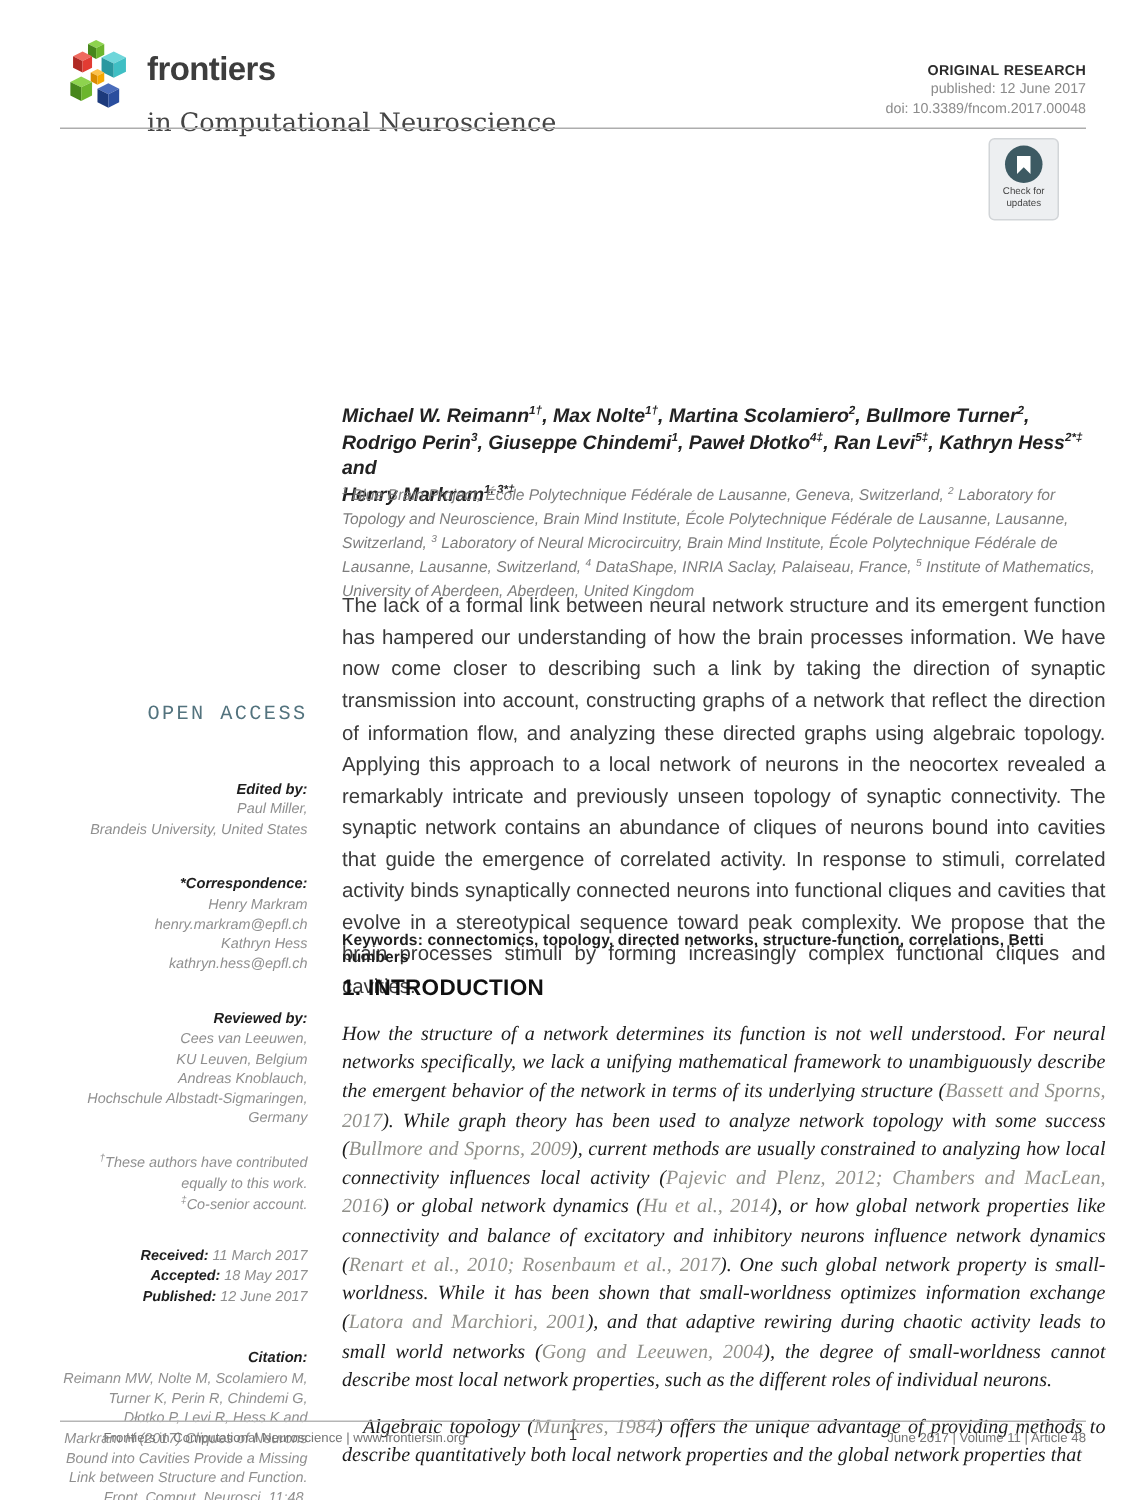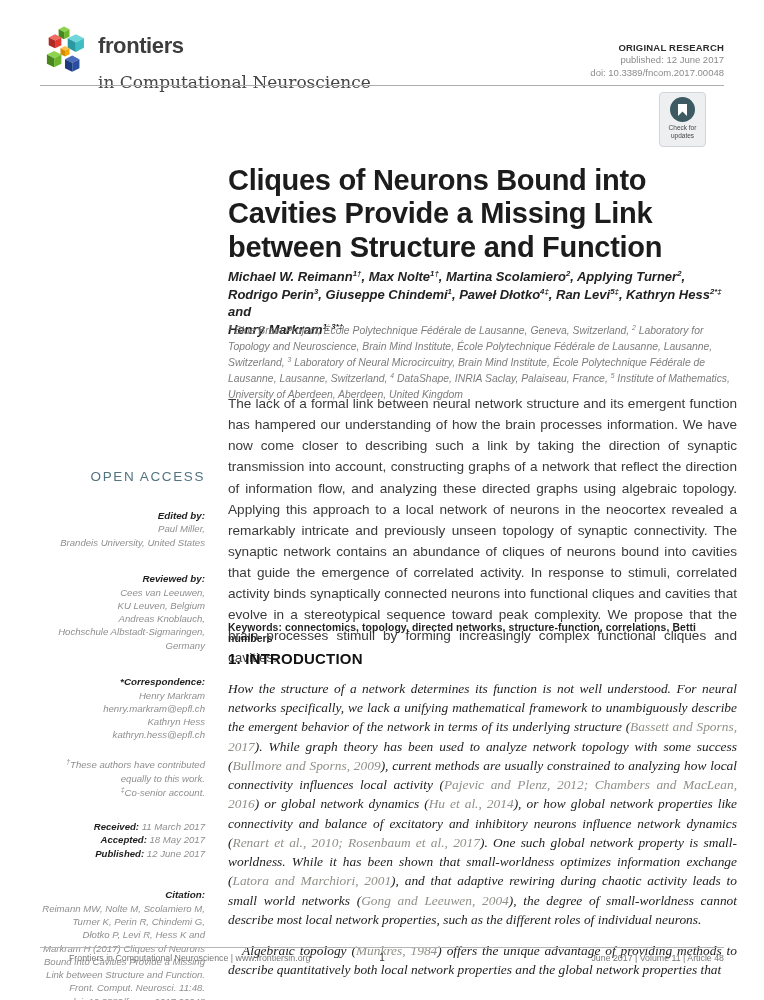--- a/index.html
+++ b/index.html
@@ -72,22 +72,22 @@
   .bodytext p { margin:0;font-style:italic; }
   .bodytext p.indent { text-indent:14px;margin-top:12px; }
   .cite { color:#90908a; }
 
   
   .sidebar {
     position:absolute; left:40px; top:468px; width:165px; text-align:right;
     font-size:9.6px; font-style:italic; color:#8f8f8f; line-height:1.38;
   }
   .open-access {
-    font-style:normal; font-family:Liberation Sans, sans-serif; font-size:13.5px;
-    letter-spacing:1.6px; color:#53737e; margin-bottom:9px;
+    font-style:normal; font-family:Liberation Mono, monospace; font-size:13.5px;
+    letter-spacing:1.6px; color:#53737e; margin-bottom:20px;
   }
   .sb-block { margin-bottom:10px; white-space:pre-line; }
   .sb-label { display:block; font-weight:bold; font-style:italic; color:#1e1e1e; font-size:9.8px; }
   .sb-note { margin-top:16px; margin-bottom:20px; white-space:pre-line; }
   .sb-note sup { font-size:70%; }
   .sb-dates { margin-bottom:14px; }
   .sb-dates .row { line-height:1.45; }
   .sb-dates .lab { font-weight:bold; color:#1e1e1e; }
   .sb-citation { white-space:pre-line; }
 
@@ -155,24 +155,21 @@
       <svg width="13" height="14" viewBox="0 0 13 14" aria-hidden="true">
         <polygon points="2,1 11,1 11,13 6.5,8.5 2,13" fill="#ffffff"></polygon>
       </svg>
     </div>
     <div class="badge-text">
       <div>Check for</div>
       <div>updates</div>
     </div>
   </div>
 
-  <h1 class="title" style="margin:0;">Cliques of Neurons Bound into
-Cavities Provide a Missing Link
-between Structure and Function</h1>
-  <div class="authors"><span>Michael W. Reimann</span><sup class="sup">1†</sup><span>, Max Nolte</span><sup class="sup">1†</sup><span>, Martina Scolamiero</span><sup class="sup">2</sup><span>, Applying Turner</span><sup class="sup">2</sup><span>,
+  <div class="authors"><span>Michael W. Reimann</span><sup class="sup">1†</sup><span>, Max Nolte</span><sup class="sup">1†</sup><span>, Martina Scolamiero</span><sup class="sup">2</sup><span>, Bullmore Turner</span><sup class="sup">2</sup><span>,
 </span><span>Rodrigo Perin</span><sup class="sup">3</sup><span>, Giuseppe Chindemi</span><sup class="sup">1</sup><span>, Paweł Dłotko</span><sup class="sup">4‡</sup><span>, Ran Levi</span><sup class="sup">5‡</sup><span>, Kathryn Hess</span><sup class="sup">2*‡</sup><span> and
 </span><span>Henry Markram</span><sup class="sup">1, 3*‡</sup></div>
   <div class="affiliations"><sup class="sup">1</sup><span> Blue Brain Project, École Polytechnique Fédérale de Lausanne, Geneva, Switzerland, </span><sup class="sup">2</sup><span> Laboratory for Topology and Neuroscience, Brain Mind Institute, École Polytechnique Fédérale de Lausanne, Lausanne, Switzerland, </span><sup class="sup">3</sup><span> Laboratory of Neural Microcircuitry, Brain Mind Institute, École Polytechnique Fédérale de Lausanne, Lausanne, Switzerland, </span><sup class="sup">4</sup><span> DataShape, INRIA Saclay, Palaiseau, France, </span><sup class="sup">5</sup><span> Institute of Mathematics, University of Aberdeen, Aberdeen, United Kingdom</span></div>
   <div class="abstract">The lack of a formal link between neural network structure and its emergent function has hampered our understanding of how the brain processes information. We have now come closer to describing such a link by taking the direction of synaptic transmission into account, constructing graphs of a network that reflect the direction of information flow, and analyzing these directed graphs using algebraic topology. Applying this approach to a local network of neurons in the neocortex revealed a remarkably intricate and previously unseen topology of synaptic connectivity. The synaptic network contains an abundance of cliques of neurons bound into cavities that guide the emergence of correlated activity. In response to stimuli, correlated activity binds synaptically connected neurons into functional cliques and cavities that evolve in a stereotypical sequence toward peak complexity. We propose that the brain processes stimuli by forming increasingly complex functional cliques and cavities.</div>
   <div class="keywords">Keywords: connectomics, topology, directed networks, structure-function, correlations, Betti numbers</div>
   <h2 class="section-heading" style="margin:0;">1. INTRODUCTION</h2>
 
   <div class="bodytext">
     <p><span>How the structure of a network determines its function is not well understood. For neural networks specifically, we lack a unifying mathematical framework to unambiguously describe the emergent behavior of the network in terms of its underlying structure (</span><span class="cite">Bassett and Sporns, 2017</span><span>). While graph theory has been used to analyze network topology with some success (</span><span class="cite">Bullmore and Sporns, 2009</span><span>), current methods are usually constrained to analyzing how local connectivity influences local activity (</span><span class="cite">Pajevic and Plenz, 2012; Chambers and MacLean, 2016</span><span>) or global network dynamics (</span><span class="cite">Hu et al., 2014</span><span>), or how global network properties like connectivity and balance of excitatory and inhibitory neurons influence network dynamics (</span><span class="cite">Renart et al., 2010; Rosenbaum et al., 2017</span><span>). One such global network property is small-worldness. While it has been shown that small-worldness optimizes information exchange (</span><span class="cite">Latora and Marchiori, 2001</span><span>), and that adaptive rewiring during chaotic activity leads to small world networks (</span><span class="cite">Gong and Leeuwen, 2004</span><span>), the degree of small-worldness cannot describe most local network properties, such as the different roles of individual neurons.</span></p>
     <p class="indent"><span>Algebraic topology (</span><span class="cite">Munkres, 1984</span><span>) offers the unique advantage of providing methods to describe quantitatively both local network properties and the global network properties that</span></p>
@@ -180,32 +177,32 @@
 
   <div class="sidebar">
     <div class="open-access">OPEN ACCESS</div>
 
     <div class="sb-block">
       <span class="sb-label">Edited by:</span><span>Paul Miller,
 Brandeis University, United States</span>
     </div>
 
     <div class="sb-block">
+      <span class="sb-label">*Correspondence:</span><span>Henry Markram
+henry.markram@epfl.ch
+Kathryn Hess
+kathryn.hess@epfl.ch</span>
+    </div>
+
+    <div class="sb-block">
       <span class="sb-label">Reviewed by:</span><span>Cees van Leeuwen,
 KU Leuven, Belgium
 Andreas Knoblauch,
 Hochschule Albstadt-Sigmaringen,
 Germany</span>
-    </div>
-
-    <div class="sb-block">
-      <span class="sb-label">*Correspondence:</span><span>Henry Markram
-henry.markram@epfl.ch
-Kathryn Hess
-kathryn.hess@epfl.ch</span>
     </div>
 
     <div class="sb-note"><sup class="sup">†</sup><span>These authors have contributed
 equally to this work.
 </span><sup class="sup">‡</sup><span>Co-senior account.</span></div>
 
     <div class="sb-dates">
       <div class="row"><span class="lab">Received:</span><span> 11 March 2017</span></div>
       <div class="row"><span class="lab">Accepted:</span><span> 18 May 2017</span></div>
       <div class="row"><span class="lab">Published:</span><span> 12 June 2017</span></div>

